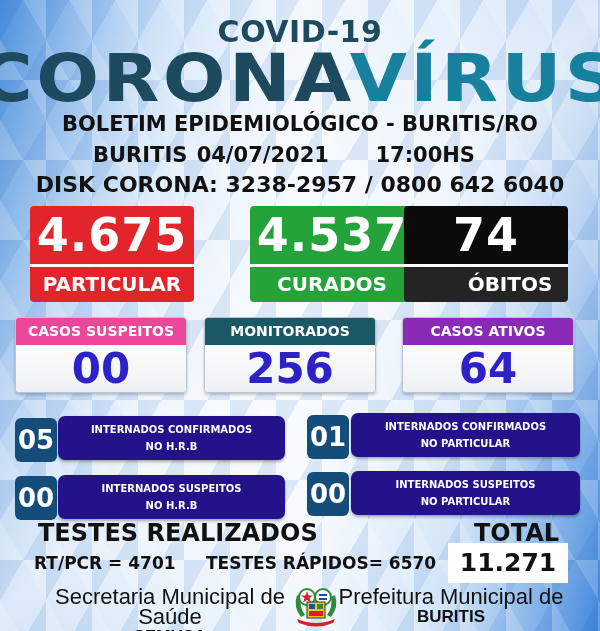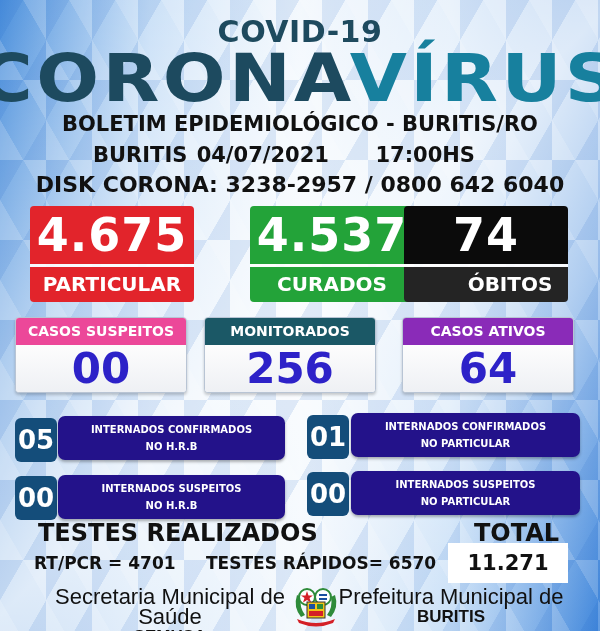--- a/index.html
+++ b/index.html
@@ -73,21 +73,21 @@
       color: #fff; font-size: 10px; font-weight: bold; text-align: center; line-height: 17px;
       display: flex; flex-direction: column; justify-content: center;
     }
 
     .testes-title { left: 38px; top: 519px; font-size: 24px; font-weight: bold; color: #111; }
     .total-title { left: 474px; top: 519px; font-size: 24px; font-weight: bold; color: #111; }
     .rtpcr { left: 34px; top: 553px; font-size: 17px; font-weight: bold; color: #111; }
     .rapidos { left: 206px; top: 553px; font-size: 17px; font-weight: bold; color: #111; }
     .total-box {
       left: 448px; top: 543px; width: 120px; height: 40px; background: #fff; border-radius: 0;
-      font-size: 21px; font-weight: bold; color: #111; text-align: center; line-height: 40px;
+      font-size: 25px; font-weight: bold; color: #111; text-align: center; line-height: 40px;
     }
 
     .foot-left { left: 40px; top: 587px; width: 260px; text-align: center; color: #111; }
     .foot-right { left: 336px; top: 587px; width: 230px; text-align: center; color: #111; }
     .foot-sub { font-family: "Liberation Sans", sans-serif; font-size: 22px; line-height: 20px; }
     .foot-main { font-family: "Liberation Sans", sans-serif; font-size: 17px; font-weight: bold; line-height: 20px; }
     .crest { left: 291px; top: 585px; width: 50px; height: 42px; }
   </style>
 </head>
 <body>

